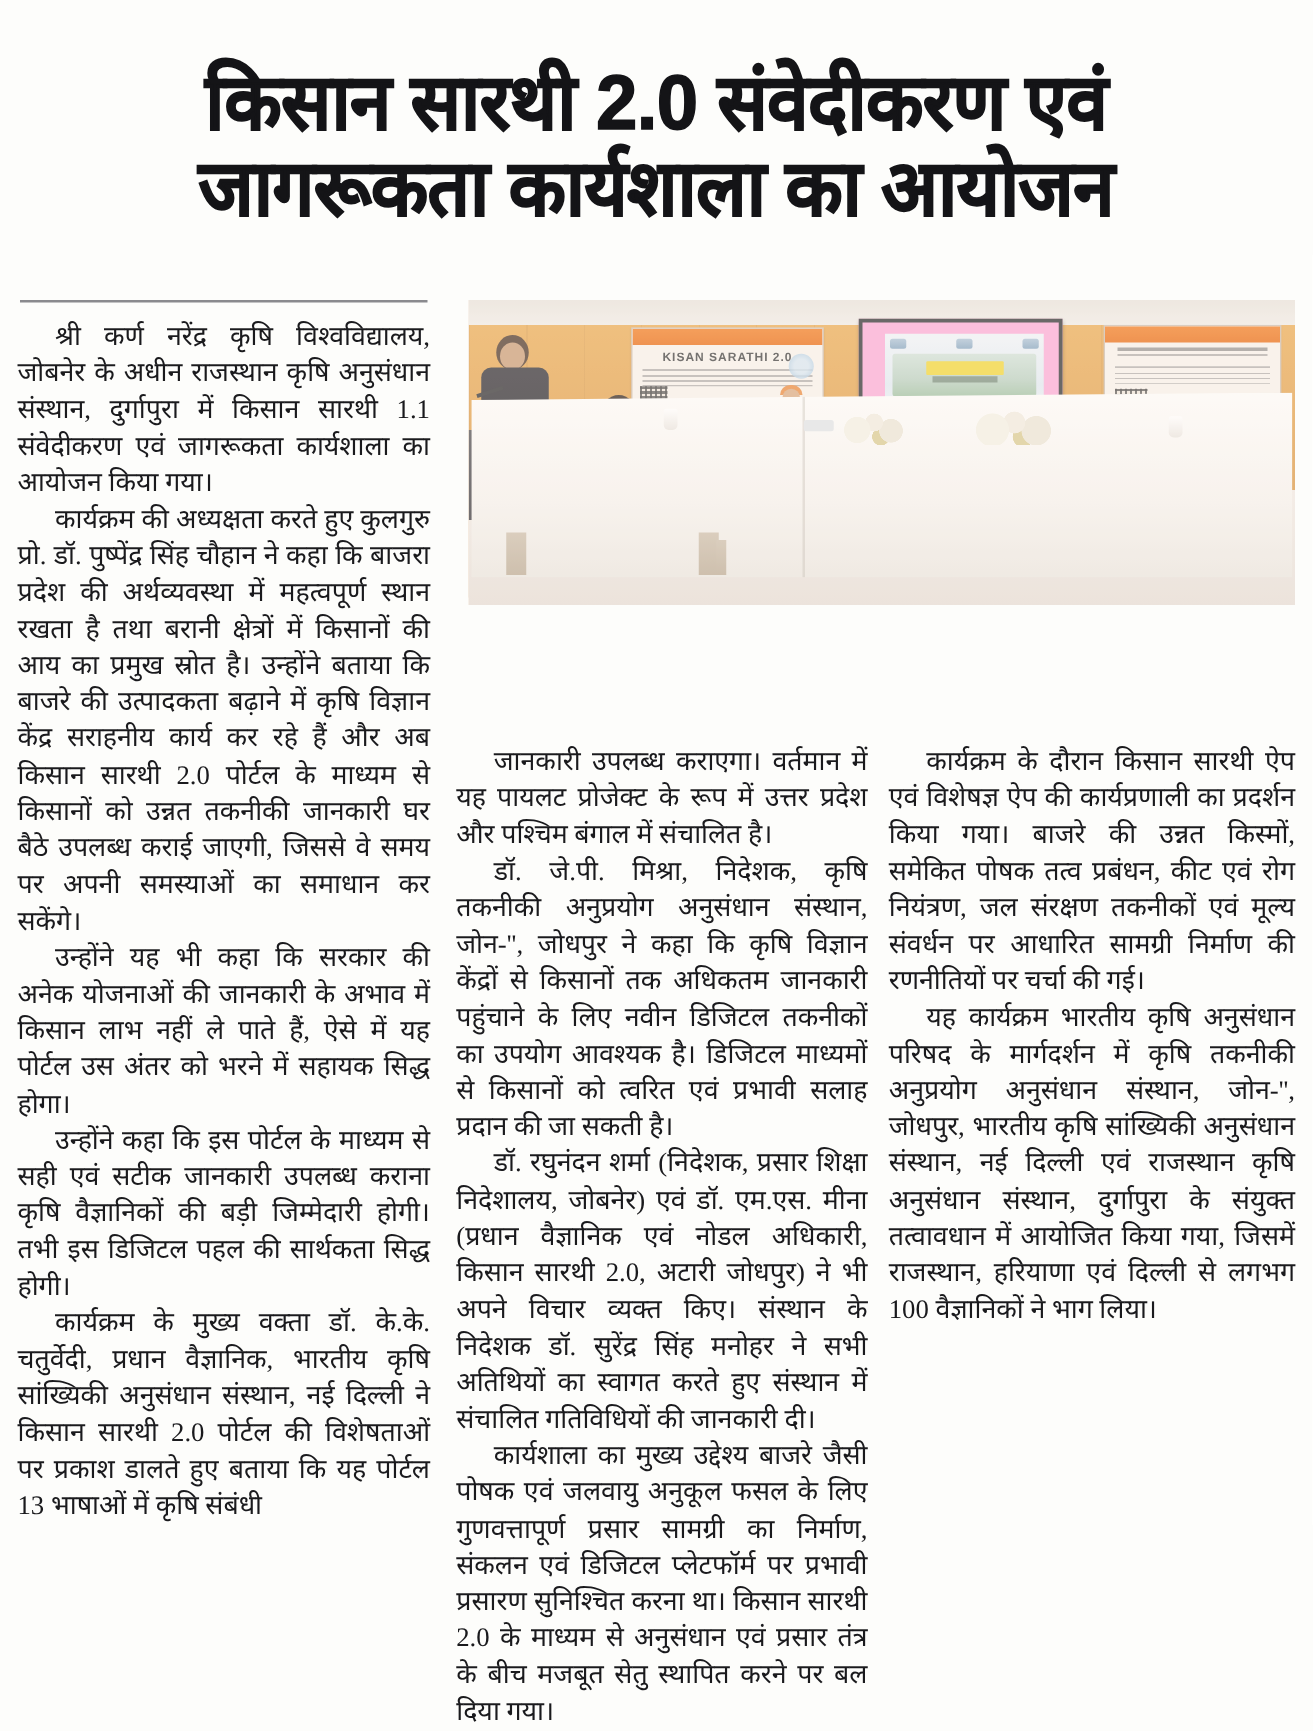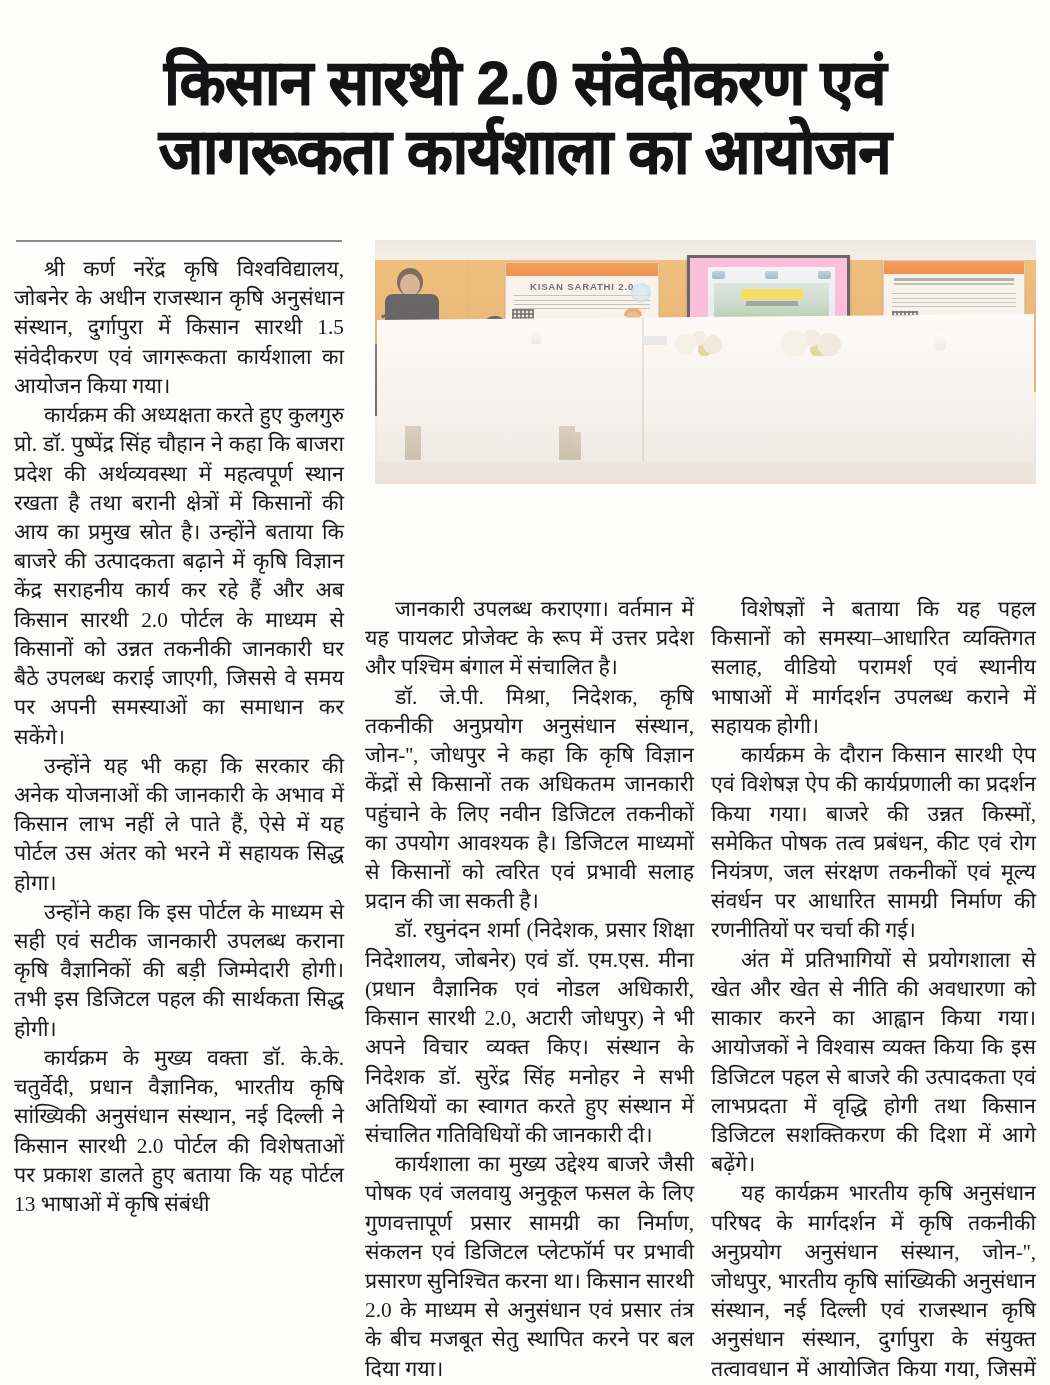--- a/index.html
+++ b/index.html
@@ -456,35 +456,33 @@
     <div class="flowers f1"></div>
     <div class="flowers f2"></div>
 
     <div class="photo-tint"></div>
   </div>
 
   <div class="body-area">
 
     <div class="col col-1">
       <div class="byline-rule"></div>
-      <p>श्री कर्ण नरेंद्र कृषि विश्वविद्यालय, जोबनेर के अधीन राजस्थान कृषि अनुसंधान संस्थान, दुर्गापुरा में किसान सारथी 1.5 संवेदीकरण एवं जागरूकता कार्यशाला का आयोजन किया गया।</p>
+      <p>श्री कर्ण नरेंद्र कृषि विश्वविद्यालय, जोबनेर के अधीन राजस्थान कृषि अनुसंधान संस्थान, दुर्गापुरा में किसान सारथी 1.1 संवेदीकरण एवं जागरूकता कार्यशाला का आयोजन किया गया।</p>
       <p>कार्यक्रम की अध्यक्षता करते हुए कुलगुरु प्रो. डॉ. पुष्पेंद्र सिंह चौहान ने कहा कि बाजरा प्रदेश की अर्थव्यवस्था में महत्वपूर्ण स्थान रखता है तथा बरानी क्षेत्रों में किसानों की आय का प्रमुख स्रोत है। उन्होंने बताया कि बाजरे की उत्पादकता बढ़ाने में कृषि विज्ञान केंद्र सराहनीय कार्य कर रहे हैं और अब किसान सारथी 2.0 पोर्टल के माध्यम से किसानों को उन्नत तकनीकी जानकारी घर बैठे उपलब्ध कराई जाएगी, जिससे वे समय पर अपनी समस्याओं का समाधान कर सकेंगे।</p>
       <p>उन्होंने यह भी कहा कि सरकार की अनेक योजनाओं की जानकारी के अभाव में किसान लाभ नहीं ले पाते हैं, ऐसे में यह पोर्टल उस अंतर को भरने में सहायक सिद्ध होगा।</p>
       <p>उन्होंने कहा कि इस पोर्टल के माध्यम से सही एवं सटीक जानकारी उपलब्ध कराना कृषि वैज्ञानिकों की बड़ी जिम्मेदारी होगी। तभी इस डिजिटल पहल की सार्थकता सिद्ध होगी।</p>
       <p>कार्यक्रम के मुख्य वक्ता डॉ. के.के. चतुर्वेदी, प्रधान वैज्ञानिक, भारतीय कृषि सांख्यिकी अनुसंधान संस्थान, नई दिल्ली ने किसान सारथी 2.0 पोर्टल की विशेषताओं पर प्रकाश डालते हुए बताया कि यह पोर्टल 13 भाषाओं में कृषि संबंधी</p>
     </div>
 
     <div class="col col-2">
       <p>जानकारी उपलब्ध कराएगा। वर्तमान में यह पायलट प्रोजेक्ट के रूप में उत्तर प्रदेश और पश्चिम बंगाल में संचालित है।</p>
       <p>डॉ. जे.पी. मिश्रा, निदेशक, कृषि तकनीकी अनुप्रयोग अनुसंधान संस्थान, जोन-'', जोधपुर ने कहा कि कृषि विज्ञान केंद्रों से किसानों तक अधिकतम जानकारी पहुंचाने के लिए नवीन डिजिटल तकनीकों का उपयोग आवश्यक है। डिजिटल माध्यमों से किसानों को त्वरित एवं प्रभावी सलाह प्रदान की जा सकती है।</p>
       <p>डॉ. रघुनंदन शर्मा (निदेशक, प्रसार शिक्षा निदेशालय, जोबनेर) एवं डॉ. एम.एस. मीना (प्रधान वैज्ञानिक एवं नोडल अधिकारी, किसान सारथी 2.0, अटारी जोधपुर) ने भी अपने विचार व्यक्त किए। संस्थान के निदेशक डॉ. सुरेंद्र सिंह मनोहर ने सभी अतिथियों का स्वागत करते हुए संस्थान में संचालित गतिविधियों की जानकारी दी।</p>
       <p>कार्यशाला का मुख्य उद्देश्य बाजरे जैसी पोषक एवं जलवायु अनुकूल फसल के लिए गुणवत्तापूर्ण प्रसार सामग्री का निर्माण, संकलन एवं डिजिटल प्लेटफॉर्म पर प्रभावी प्रसारण सुनिश्चित करना था। किसान सारथी 2.0 के माध्यम से अनुसंधान एवं प्रसार तंत्र के बीच मजबूत सेतु स्थापित करने पर बल दिया गया।</p>
     </div>
 
     <div class="col col-3">
-      <p>विशेषज्ञों ने बताया कि यह पहल किसानों को समस्या–आधारित व्यक्तिगत सलाह, वीडियो परामर्श एवं स्थानीय भाषाओं में मार्गदर्शन उपलब्ध कराने में सहायक होगी।</p>
       <p>कार्यक्रम के दौरान किसान सारथी ऐप एवं विशेषज्ञ ऐप की कार्यप्रणाली का प्रदर्शन किया गया। बाजरे की उन्नत किस्मों, समेकित पोषक तत्व प्रबंधन, कीट एवं रोग नियंत्रण, जल संरक्षण तकनीकों एवं मूल्य संवर्धन पर आधारित सामग्री निर्माण की रणनीतियों पर चर्चा की गई।</p>
-      <p>अंत में प्रतिभागियों से प्रयोगशाला से खेत और खेत से नीति की अवधारणा को साकार करने का आह्वान किया गया। आयोजकों ने विश्वास व्यक्त किया कि इस डिजिटल पहल से बाजरे की उत्पादकता एवं लाभप्रदता में वृद्धि होगी तथा किसान डिजिटल सशक्तिकरण की दिशा में आगे बढ़ेंगे।</p>
       <p>यह कार्यक्रम भारतीय कृषि अनुसंधान परिषद के मार्गदर्शन में कृषि तकनीकी अनुप्रयोग अनुसंधान संस्थान, जोन-'', जोधपुर, भारतीय कृषि सांख्यिकी अनुसंधान संस्थान, नई दिल्ली एवं राजस्थान कृषि अनुसंधान संस्थान, दुर्गापुरा के संयुक्त तत्वावधान में आयोजित किया गया, जिसमें राजस्थान, हरियाणा एवं दिल्ली से लगभग 100 वैज्ञानिकों ने भाग लिया।</p>
     </div>
 
   </div>
 </div>
 
 </body></html>

